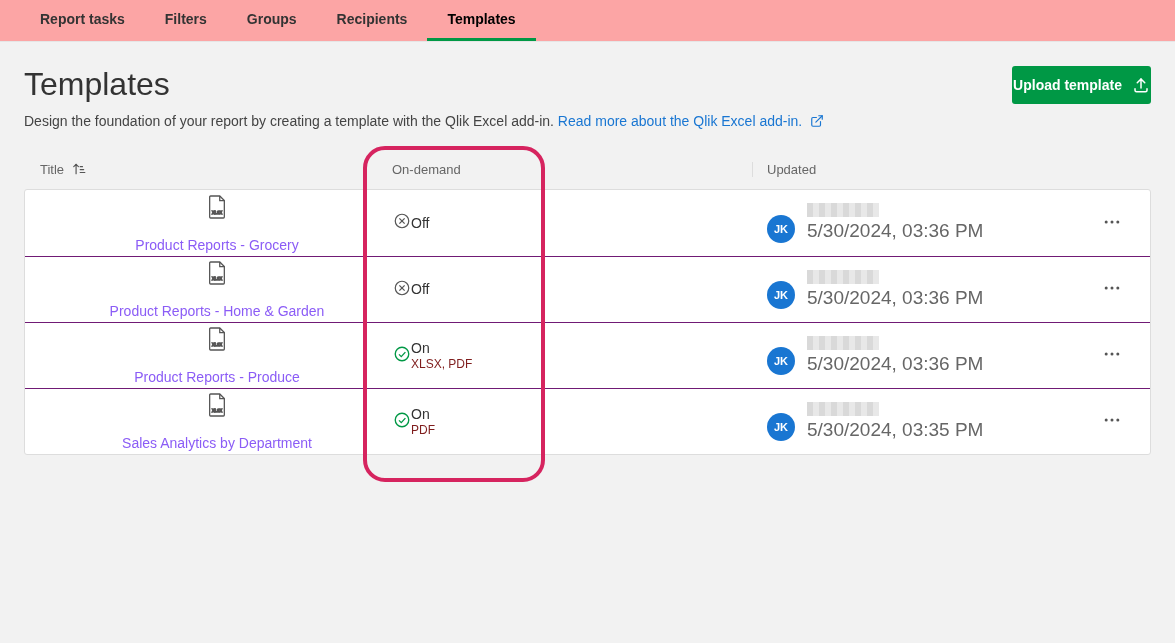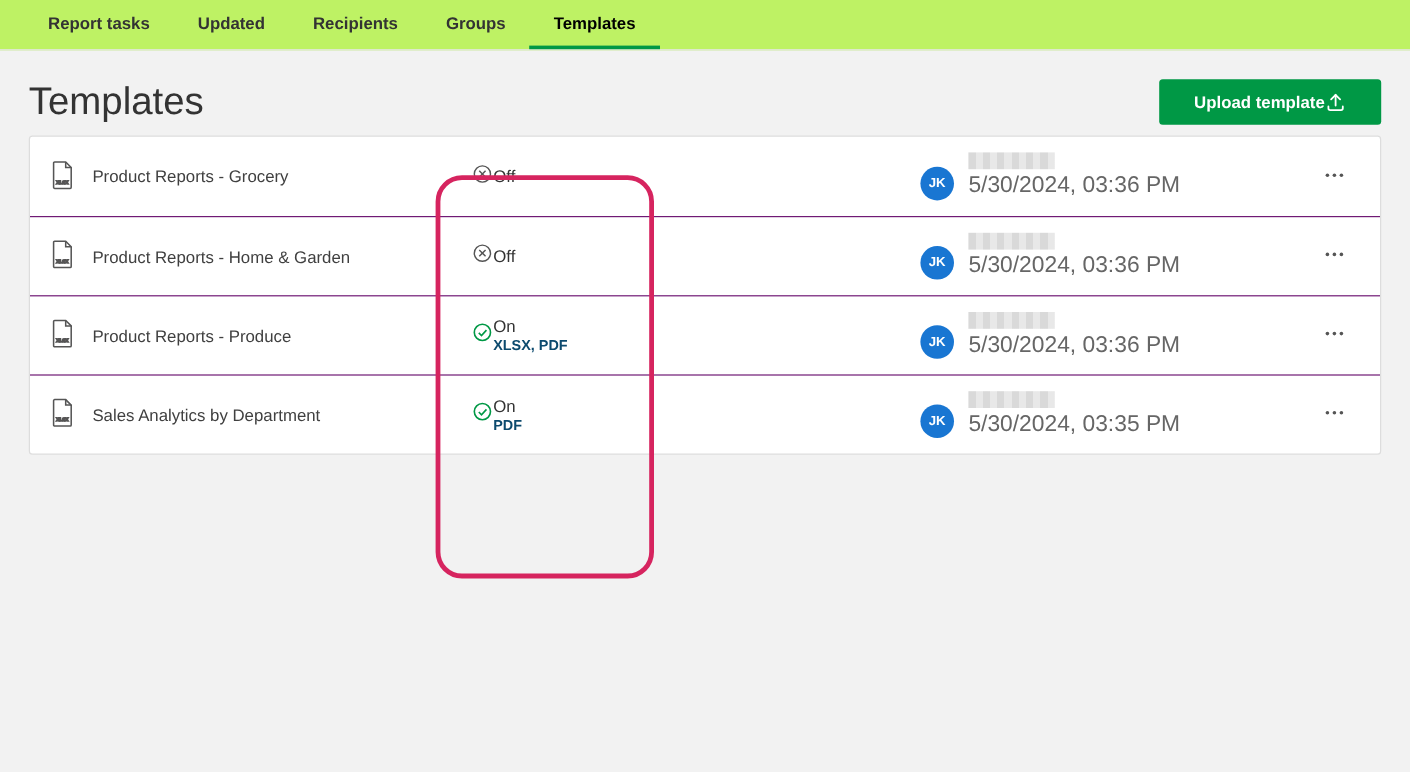--- a/index.html
+++ b/index.html
@@ -1,81 +1,115 @@
 <!DOCTYPE html>
 <html><head>
 <meta charset="utf-8">
 <style>
   * { box-sizing: border-box; margin: 0; padding: 0; }
   html, body { width: 1175px; height: 643px; font-family: -apple-system, BlinkMacSystemFont, "Segoe UI", Arial, sans-serif; background: #f2f2f2; color: #333; }
-  .topnav { height: 42px; background: #bef264; border-bottom: 1px solid #e6e6e6; display: flex; align-items: stretch; padding-left: 20px; }
+  .topnav { height: 42px; background: #fca5a5; border-bottom: 1px solid #e6e6e6; display: flex; align-items: stretch; padding-left: 20px; }
   .topnav-item { display: flex; align-items: center; padding: 0 20px; font-size: 14px; color: #333; font-weight: 600; cursor: pointer; border-bottom: 3px solid transparent; }
   .topnav-item.active { border-bottom-color: #009845; color: #000; }
   .page { padding: 24px 24px 0 24px; }
   .page-head { display: flex; justify-content: space-between; align-items: flex-start; }
   .page-title { font-size: 32px; font-weight: 400; color: #333; margin-bottom: 10px; }
   .page-sub { font-size: 14px; color: #444; margin-bottom: 18px; }
   .page-sub a { color: #1976d2; text-decoration: none; }
   .ext-icon { display: inline-block; vertical-align: -2px; margin-left: 4px; }
-  .upload-btn { background: #009845; color: #fff; border: none; border-radius: 3px; font-size: 14px; font-weight: 600; padding: 10px 29px; display: inline-flex; align-items: center; cursor: pointer; }
+  .upload-btn { background: #009845; color: #fff; border: none; border-radius: 3px; font-size: 14px; font-weight: 600; padding: 10px 1px; display: inline-flex; align-items: center; gap: 10px; cursor: pointer; }
   .upload-btn svg { stroke: #fff; }
   .table { background: #fff; border: 1px solid #ddd; border-radius: 3px; }
   .thead { display: flex; align-items: center; height: 40px; font-size: 13px; color: #666; background: #f2f2f2; }
   .th-title { width: 368px; padding-left: 16px; display: flex; align-items: center; gap: 8px; }
   .th-ondemand { width: 360px; }
   .th-updated { width: 340px; border-left: 1px solid #ddd; padding-left: 14px; }
   .th-actions { flex: 1; border-left: 1px solid #ddd; }
   .sort-icon { display: inline-flex; }
   .row { display: flex; align-items: center; height: 66px; border-top: 1px solid #701a75; }
   .row:first-child { border-top: none; }
-  .cell-title { width: 368px; padding-left: 16px; display: flex; align-items: center; gap: 14px; font-size: 14px; color: #404040; font-weight: 500; }
+  .cell-title { width: 368px; padding-left: 16px; display: flex; align-items: center; gap: 14px; font-size: 14px; color: #8b5cf6; font-weight: 500; flex-direction: column; }
   .file-icon { width: 22px; height: 26px; flex: 0 0 auto; }
   .cell-ondemand { width: 360px; display: flex; align-items: center; }
   .od-text { display: flex; flex-direction: column; line-height: 1.2; }
   .od-status { font-size: 14px; color: #333; }
-  .od-formats { font-size: 12px; color: #0c4a6e; font-weight: bold; }
+  .od-formats { font-size: 12px; color: #7f1d1d; }
   .cell-updated { width: 340px; padding-left: 14px; display: flex; align-items: flex-end; gap: 12px; }
   .avatar { width: 28px; height: 28px; border-radius: 50%; background: #1976d2; color: #fff; font-size: 11px; font-weight: 600; display: flex; align-items: center; justify-content: center; flex: 0 0 auto; }
   .upd-text { display: flex; flex-direction: column; line-height: 1.25; gap: 2px; }
   .upd-name { width: 72px; height: 14px; background: repeating-linear-gradient(90deg, #d9d9d9 0 6px, #e8e8e8 6px 12px); }
   .upd-date { font-size: 19px; color: #666; }
   .cell-actions { flex: 1; display: flex; justify-content: flex-end; padding-right: 22px; }
   .more-btn { background: none; border: none; cursor: pointer; padding: 6px; }
   .status-icon { width: 18px; height: 18px; flex: 0 0 auto; }
   .highlight-box { position: absolute; border: 4px solid #d6245f; border-radius: 22px; pointer-events: none; }
   .page-wrap { position: relative; }
 </style>
 </head>
 <body>
 
 <div class="page-wrap">
 
   <div class="topnav" id="topnav">
       <div class="topnav-item">Report tasks</div>
-      <div class="topnav-item">Updated</div>
+      <div class="topnav-item">Filters</div>
+      <div class="topnav-item">Groups</div>
       <div class="topnav-item">Recipients</div>
-      <div class="topnav-item">Groups</div>
       <div class="topnav-item active">Templates</div>
     </div>
 
   <div class="page">
     <div class="page-head">
       <div>
         <h1 class="page-title">Templates</h1>
       </div>
       <button class="upload-btn">
         <span>Upload template</span>
         <svg width="18" height="18" viewBox="0 0 24 24" fill="none" stroke="currentColor" stroke-width="2" stroke-linecap="round" stroke-linejoin="round">
             <path d="M4 17v2a2 2 0 0 0 2 2h12a2 2 0 0 0 2-2v-2"></path>
             <polyline points="7 9 12 4 17 9"></polyline>
             <line x1="12" y1="4" x2="12" y2="16"></line>
           </svg>
       </button>
     </div>
-
+    <p class="page-sub">
+      <span>Design the foundation of your report by creating a template with the Qlik Excel add-in. </span>
+      <a href="#">
+        <span>Read more about the Qlik Excel add-in.</span>
+        <span class="ext-icon">
+          <svg width="14" height="14" viewBox="0 0 24 24" fill="none" stroke="#1976d2" stroke-width="2" stroke-linecap="round" stroke-linejoin="round">
+              <path d="M18 13v6a2 2 0 0 1-2 2H5a2 2 0 0 1-2-2V8a2 2 0 0 1 2-2h6"></path>
+              <polyline points="15 3 21 3 21 9"></polyline>
+              <line x1="10" y1="14" x2="21" y2="3"></line>
+            </svg>
+        </span>
+      </a>
+    </p>
+
+    <div class="thead">
+      <div class="th-title">
+        <span>Title</span>
+        <span class="sort-icon">
+          <svg width="14" height="14" viewBox="0 0 24 24" fill="none" stroke="#555" stroke-width="2" stroke-linecap="round" stroke-linejoin="round">
+              <line x1="7" y1="4" x2="7" y2="20"></line>
+              <polyline points="3 8 7 4 11 8"></polyline>
+              <line x1="14" y1="8" x2="18" y2="8"></line>
+              <line x1="14" y1="13" x2="20" y2="13"></line>
+              <line x1="14" y1="18" x2="22" y2="18"></line>
+            </svg>
+        </span>
+      </div>
+      <div class="th-ondemand">
+        <span>On-demand</span>
+      </div>
+      <div class="th-updated">
+        <span>Updated</span>
+      </div>
+      <div class="th-actions"></div>
+    </div>
 
     <div class="table" id="table-body">
         <div class="row">
           <div class="cell-title">
             <span><svg class="file-icon" viewBox="0 0 24 28" fill="none" stroke="#555" stroke-width="1.4">
                 <path d="M5 2h10l5 5v18a1 1 0 0 1-1 1H5a1 1 0 0 1-1-1V3a1 1 0 0 1 1-1z"></path>
                 <path d="M15 2v5h5"></path>
                 <rect x="6.5" y="17" width="11" height="6" rx="1" fill="#fff" stroke="none"></rect>
                 <text x="12" y="21.8" font-size="4.2" text-anchor="middle" fill="#a6006b" font-family="Arial" font-weight="bold">XLSX</text>
               </svg></span>

